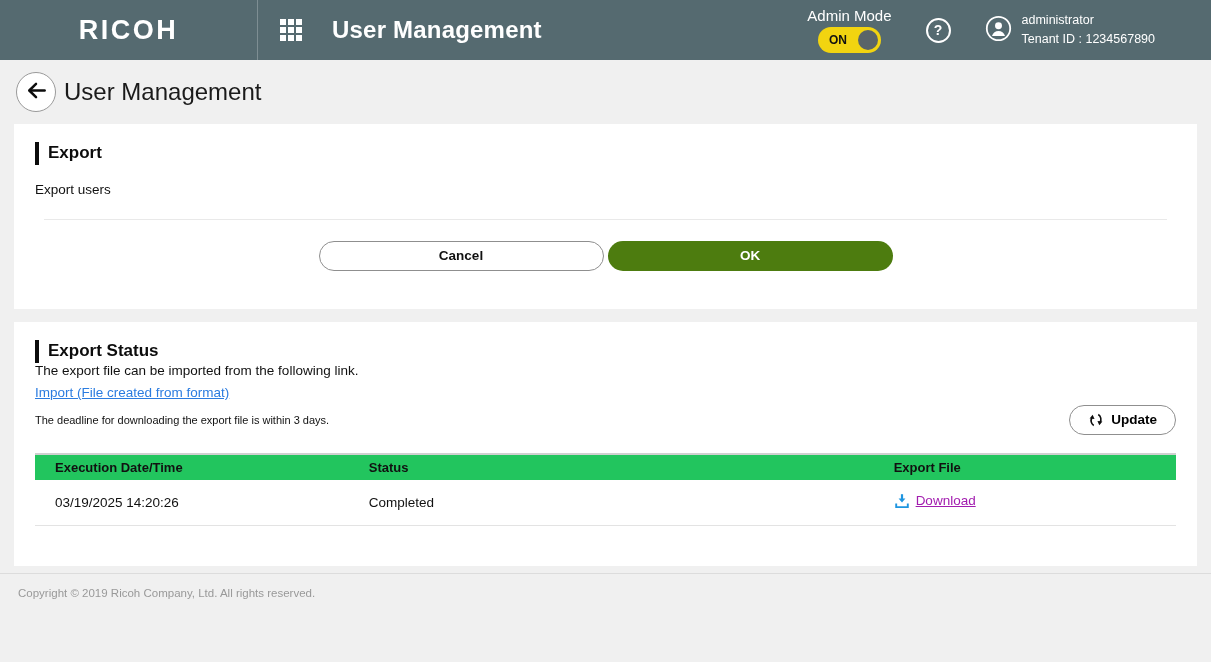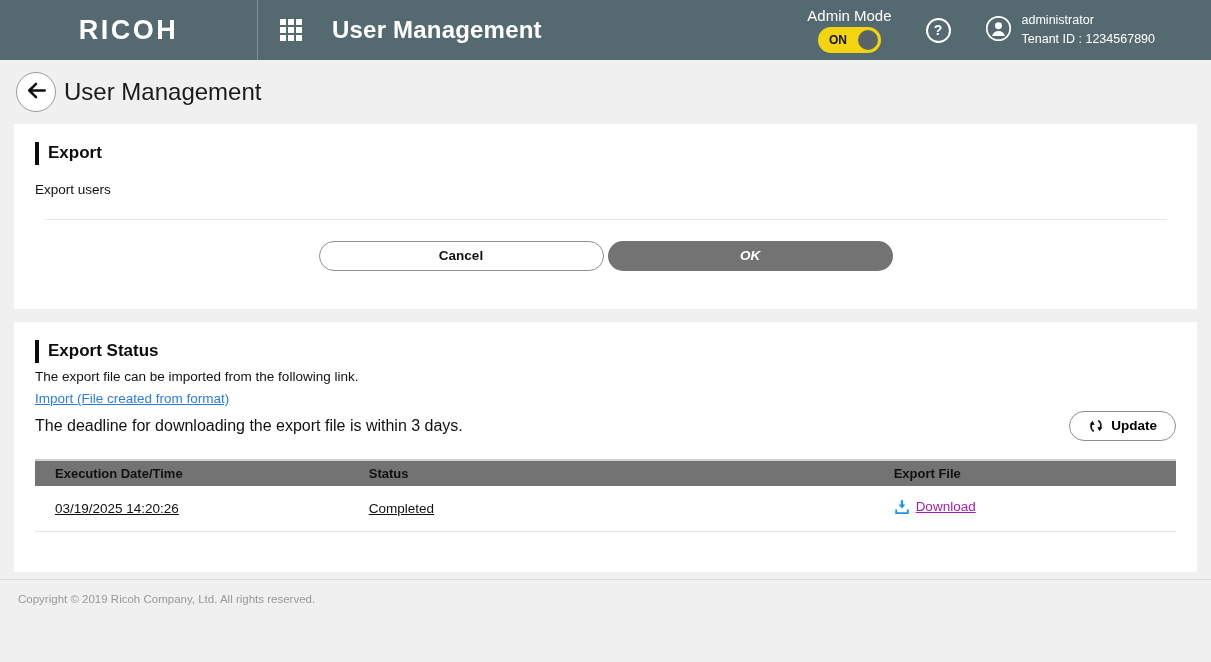--- a/index.html
+++ b/index.html
@@ -71,51 +71,51 @@
   }
   .desc { font-size:13.5px; margin-top:17px; }
   .divider { border-top:1px solid #e9e9e9; margin:22px 9px 0; }
 
   .btn-row { display:flex; justify-content:center; gap:4px; margin-top:21px; }
   .btn {
     width:285px; height:30px; border-radius:15px;
     font-size:13.5px; font-weight:bold; font-family:inherit; cursor:pointer;
   }
   .btn-outline { background:#fff; border:1px solid #8f8f8f; color:#111; }
-  .btn-primary { background:#737373; border:none; color:#fff;font-style:italic; }
-
-  .desc.tight { margin-top:6px; }
+  .btn-primary { background:#4d7c0f; border:none; color:#fff; }
+
+  .desc.tight { margin-top:0; }
   .link {
     display:inline-block; font-size:13.5px; color:#2b7ce0;
     text-decoration:underline; margin-top:7px; cursor:pointer;
   }
   .deadline-row { display:flex; align-items:center; justify-content:space-between; margin-top:4px; }
-  .deadline-row p { font-size:16px; }
+  .deadline-row p { font-size:11px; }
 
   .btn-small {
     display:inline-flex; align-items:center; gap:7px;
     height:30px; padding:0 18px; border-radius:15px;
     background:#fff; border:1px solid #8f8f8f;
     font-size:13.5px; font-weight:bold; font-family:inherit; cursor:pointer;
   }
 
   
   .status-table {
     width:100%; border-collapse:collapse; margin-top:18px;
     border-top:2px solid #d0d0d0;
   }
-  .status-table thead tr { background:#737373; }
+  .status-table thead tr { background:#22c55e; }
   .status-table th {
     text-align:left; font-weight:bold; font-size:13px;
     padding:5px 0 5px 20px;
   }
   .status-table th:nth-child(1) { width:27.5%; }
   .status-table th:nth-child(2) { width:46%; }
   .status-table tbody tr { background:#fff; border-bottom:1px solid #e3e3e3; }
-  .status-table td { font-size:13.5px; padding:13px 0 13px 20px;text-decoration:underline; }
+  .status-table td { font-size:13.5px; padding:13px 0 13px 20px; }
 
   .download-link { display:inline-flex; align-items:center; gap:6px; color:#a21caf; text-decoration:none; cursor:pointer; }
   .download-link .dl-label { text-decoration:underline; font-size:13.5px; }
   .dl-icon { display:flex; }
 
   .past-log { margin-top:13px; padding:0 24px; }
   .sync-icon { display:flex; }
 
   
   footer {

